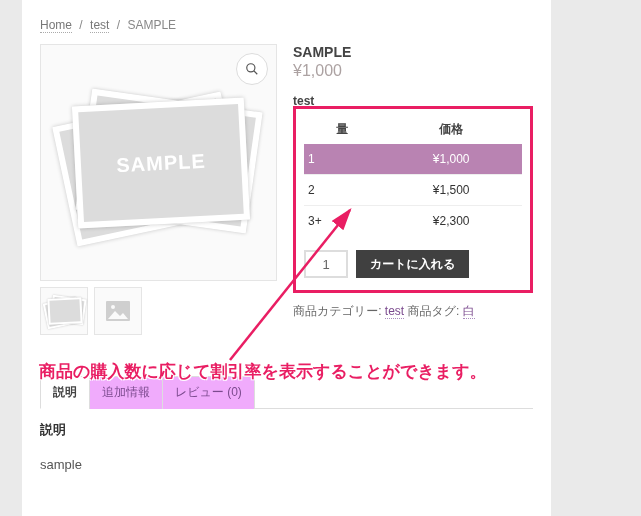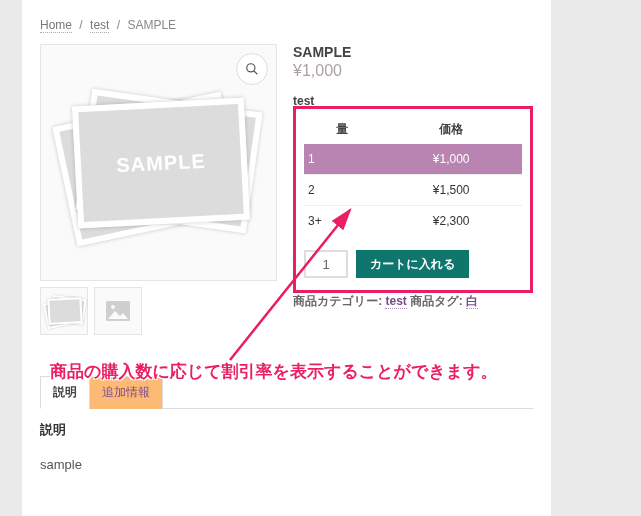--- a/index.html
+++ b/index.html
@@ -34,27 +34,27 @@
   .catlabel{font-size:12px;font-weight:bold;color:#444;}
   .redbox{border:3px solid #e91e63;padding:6px 8px 12px;margin-top:-2px;}
   table.tiers{width:100%;border-collapse:collapse;font-size:12px;}
   table.tiers th{text-align:center;font-weight:bold;color:#444;padding:6px 4px;}
   table.tiers td{padding:8px 4px;border-top:1px solid #eee;}
   table.tiers tr.hi td{background:#b983b2;color:#fff;border-top:none;}
   table.tiers .qty{width:35%;}
   table.tiers .pr{text-align:center;}
   .cart-row{display:flex;gap:8px;align-items:center;margin-top:14px;}
   .qty-input{width:44px;height:28px;border:2px solid #ddd;text-align:center;font-size:13px;color:#666;box-sizing:border-box;}
-  .cart-btn{background:#0f766e;color:#fff;border:none;height:28px;padding:0 14px;font-size:12px;font-weight:bold;cursor:pointer;}
-  .meta{font-size:12px;color:#666;font-weight:bold;}
+  .cart-btn{background:#404040;color:#fff;border:none;height:28px;padding:0 14px;font-size:12px;font-weight:bold;cursor:pointer;}
+  .meta{font-size:12px;color:#666;margin-top:10px;}
   .meta a{color:#7b4a8e;text-decoration:none;border-bottom:1px dotted #a98bbd;}
-  .callout{position:absolute;left:50px;top:360px;color:#e91e63;font-size:17px;font-weight:bold;white-space:nowrap;text-shadow:1px 1px 0 #fff,-1px -1px 0 #fff,1px -1px 0 #fff,-1px 1px 0 #fff;pointer-events:none;}
+  .callout{position:absolute;left:39px;top:360px;color:#e91e63;font-size:17px;font-weight:bold;white-space:nowrap;text-shadow:1px 1px 0 #fff,-1px -1px 0 #fff,1px -1px 0 #fff,-1px 1px 0 #fff;pointer-events:none;}
   .arrow{position:absolute;left:220px;top:200px;pointer-events:none;}
   .tabs{display:flex;border-bottom:1px solid #ddd;margin:40px 0 12px;font-size:12px;}
-  .tab{padding:7px 12px;border:1px solid #ddd;border-bottom:none;background:#fdba74;color:#7b4a8e;margin-right:-1px;position:relative;top:1px;cursor:pointer;}
+  .tab{padding:7px 12px;border:1px solid #ddd;border-bottom:none;background:#f0abfc;color:#7b4a8e;margin-right:-1px;position:relative;top:1px;cursor:pointer;}
   .tab.active{background:#fff;color:#444;font-weight:bold;border-bottom:1px solid #fff;}
   .desc-title{font-size:13px;font-weight:bold;margin:8px 0 18px;}
   .desc-body{font-size:13px;color:#555;}
 </style>
 </head>
 <body>
 <div class="frame">
 
 <div class="page">
   <div class="inner">
@@ -141,20 +141,21 @@
 
         <div class="meta">
           <span>商品カテゴリー: </span><a href="#">test</a><span> 商品タグ: </span><a href="#">白</a>
         </div>
       </div>
     </div>
 
     <div class="tabs">
       <div class="tab active">説明</div>
       <div class="tab">追加情報</div>
+      <div class="tab">レビュー (0)</div>
     </div>
 
     <div class="desc-title">説明</div>
     <div class="desc-body">sample</div>
 
   </div>
 </div>
 
 <svg class="arrow" width="150" height="170">
   <defs>

